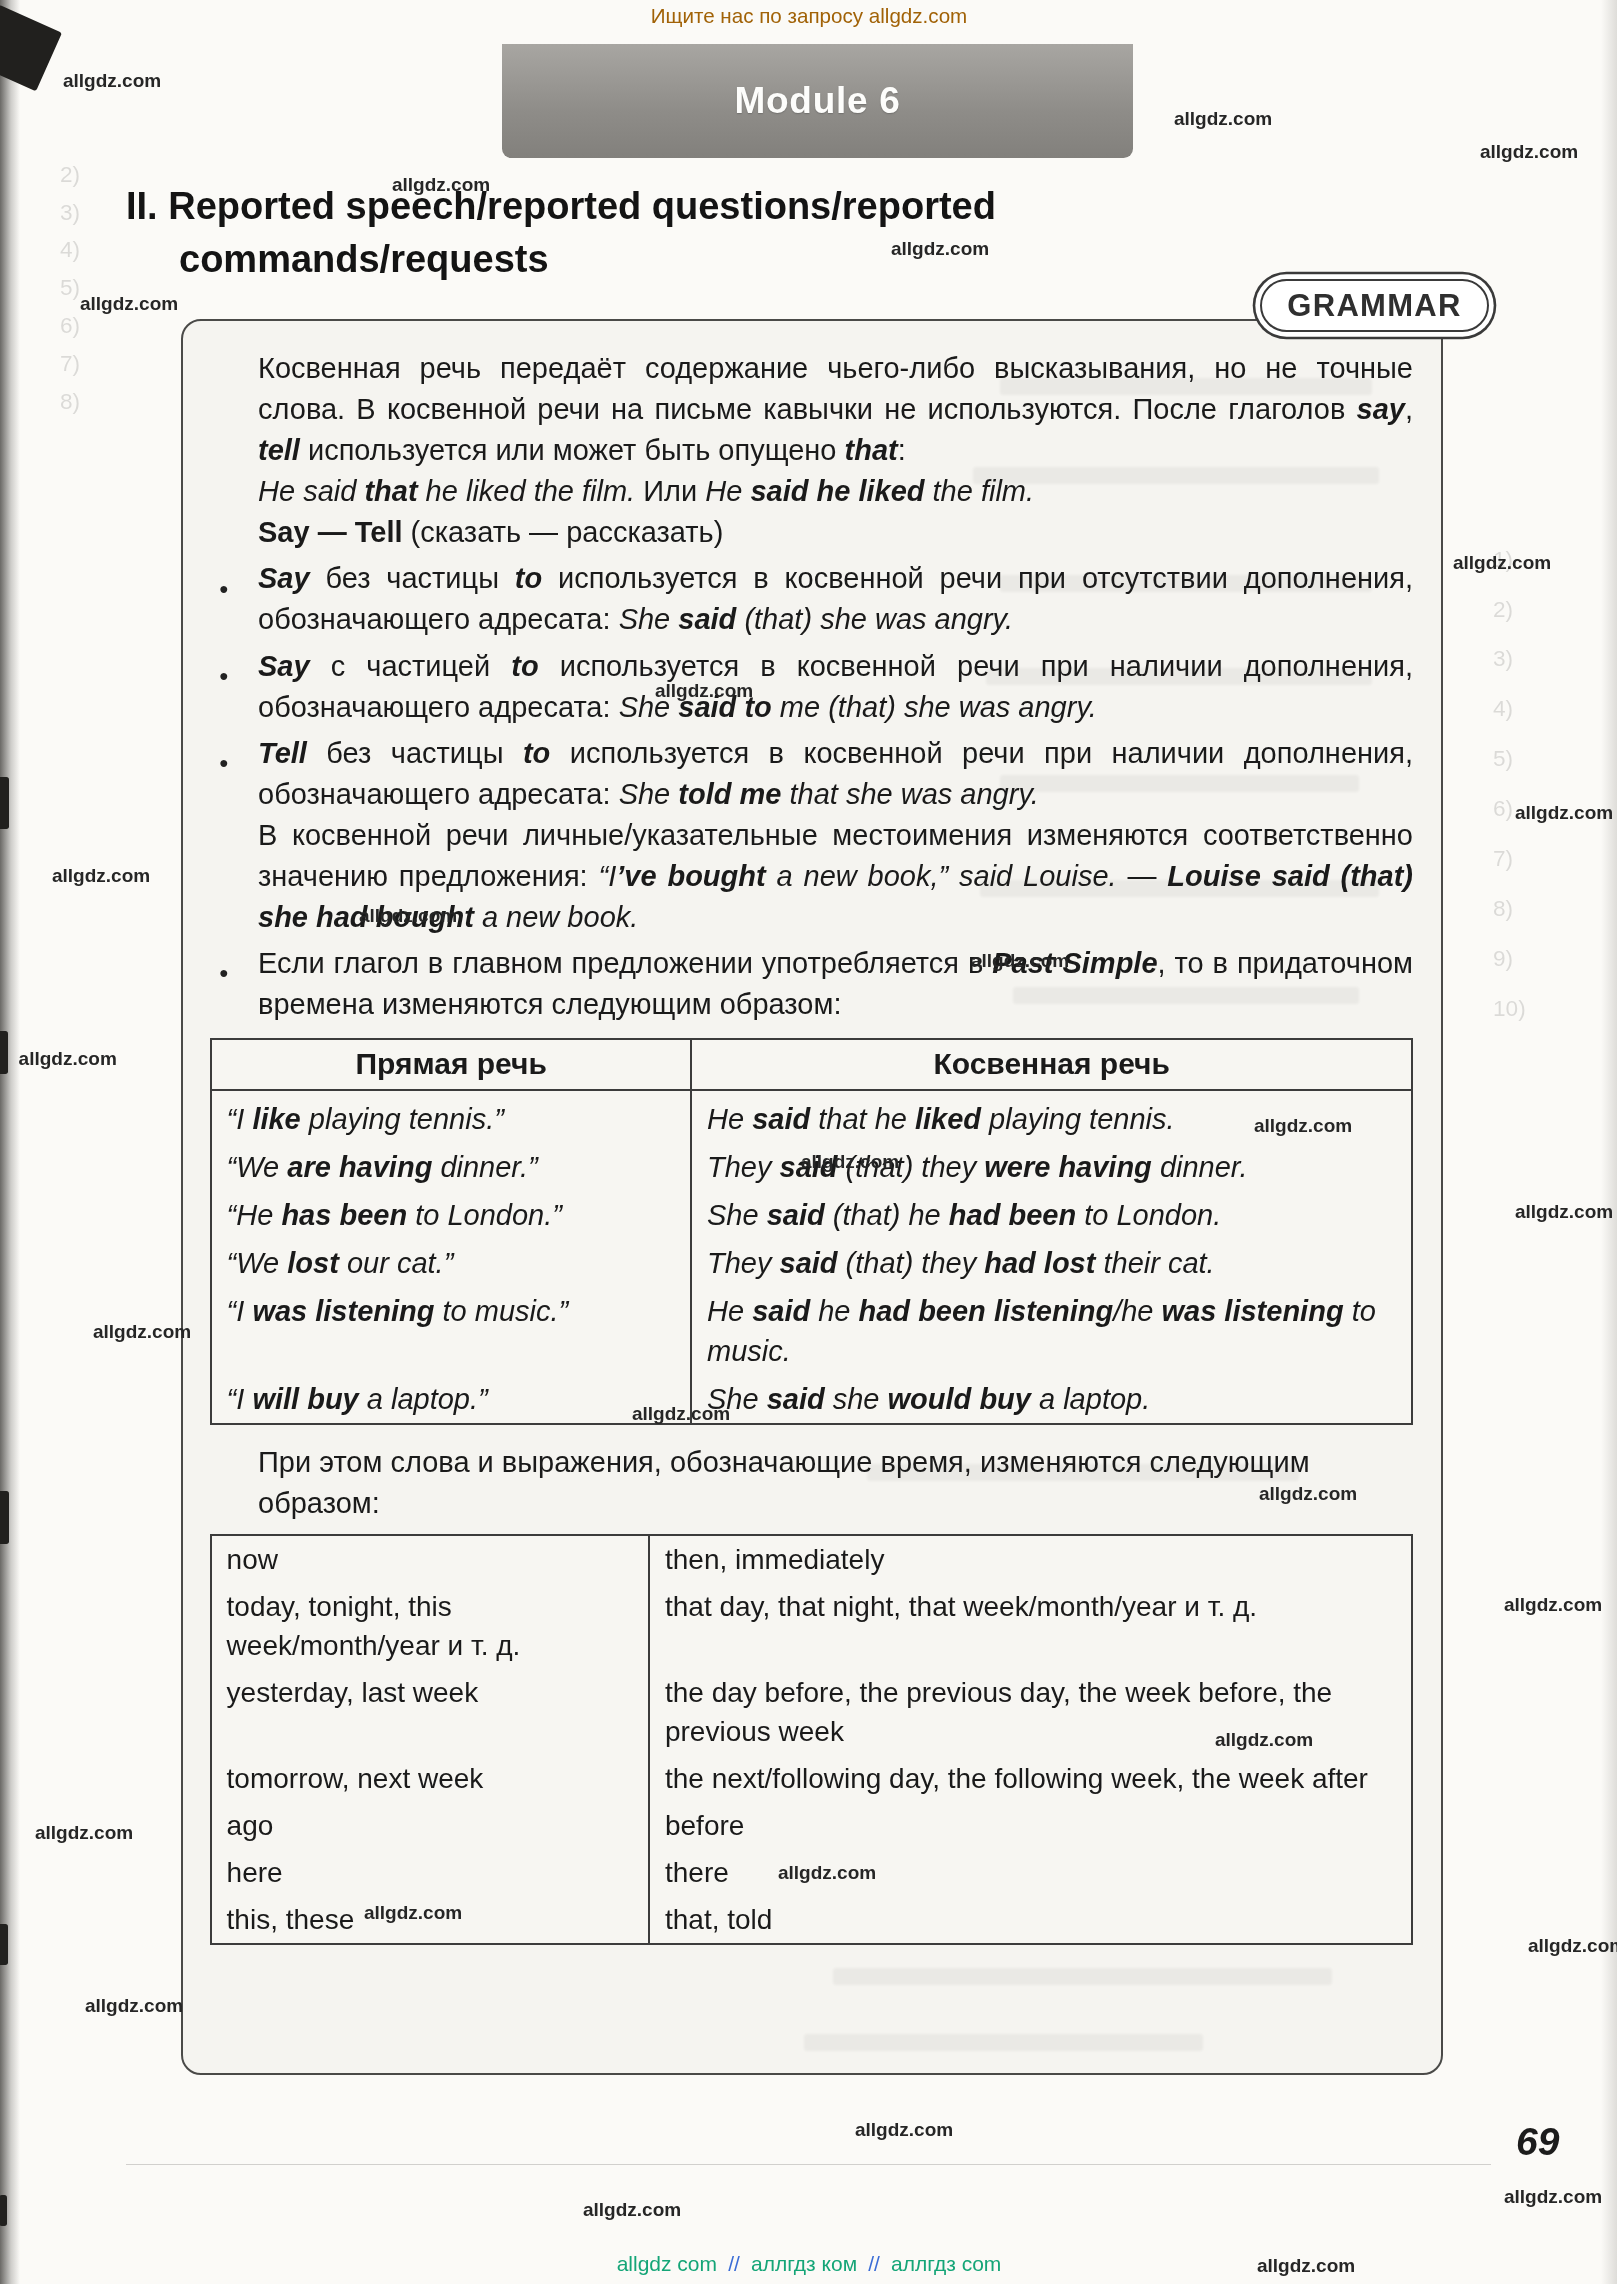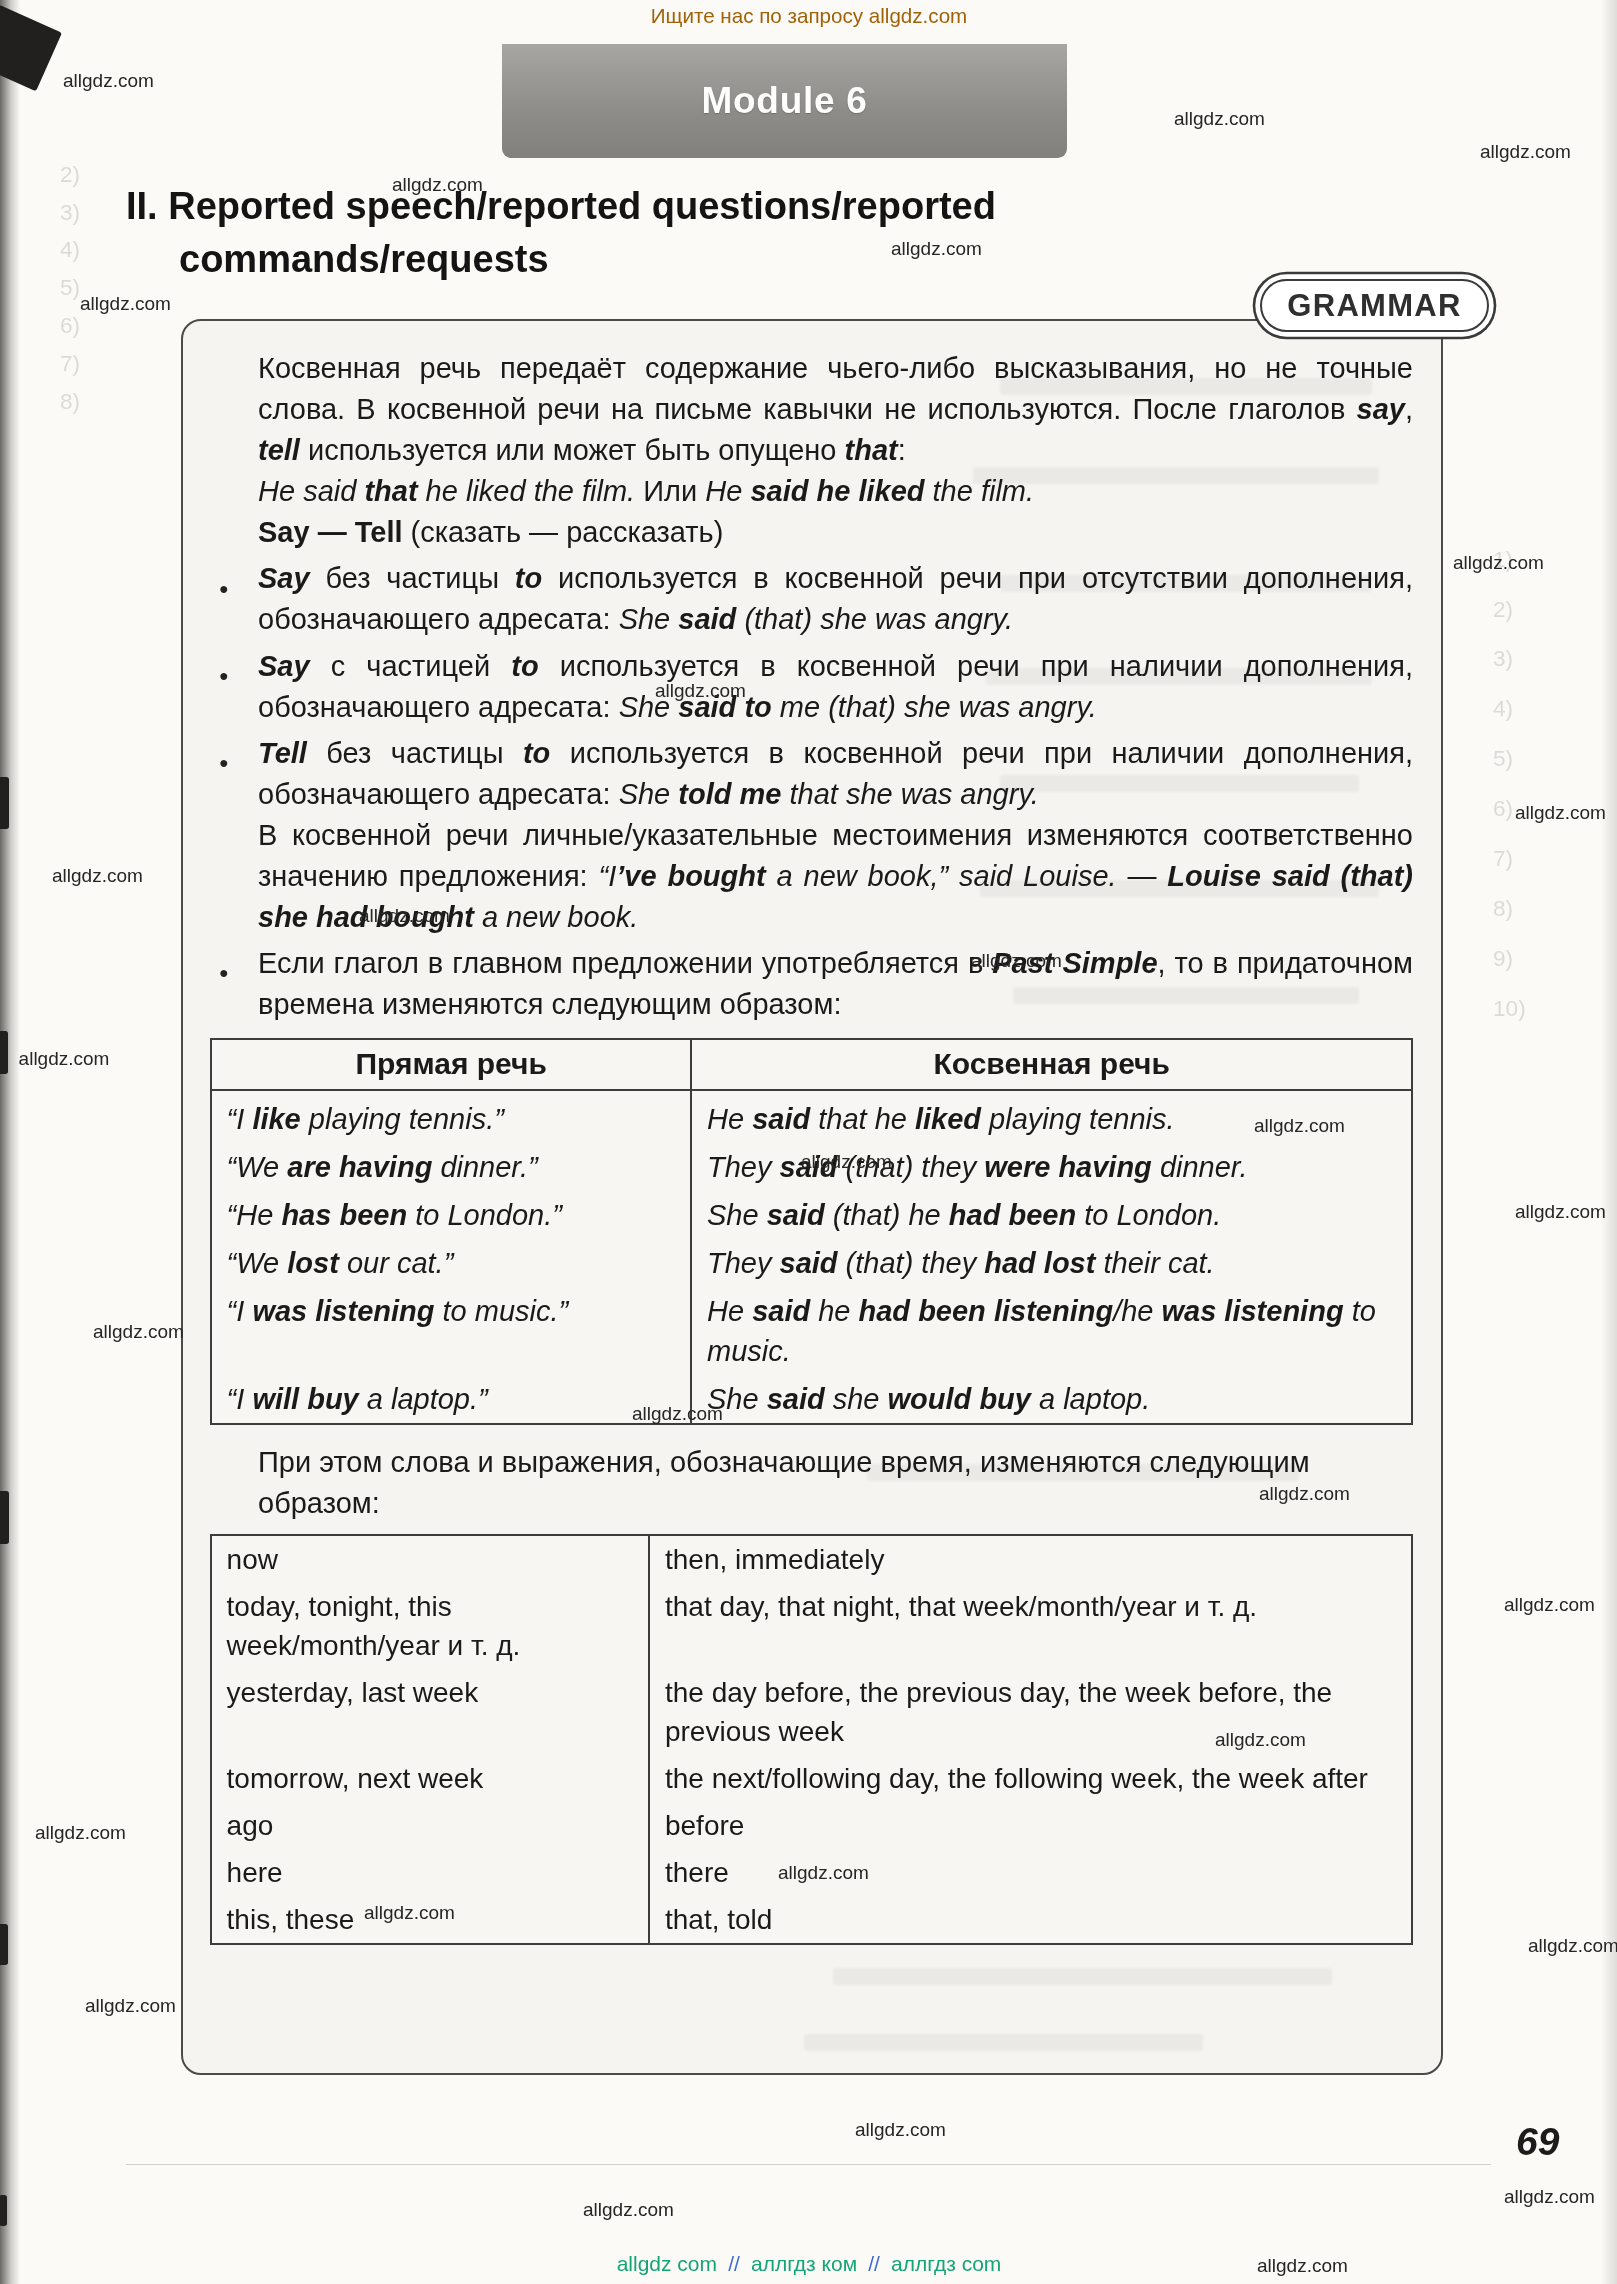--- a/index.html
+++ b/index.html
@@ -15,21 +15,21 @@
   .m3 { left:-2.7px; top:1031px; width:10.6px; height:43px; }
   .m4 { left:-4px; top:1491px; width:13.3px; height:53px; }
   .m5 { left:-2.7px; top:1924px; width:10.6px; height:41px; }
   .m6 { left:-1.3px; top:2195px; width:8px; height:31px; }
   .right-edge { position:absolute; right:0; top:0; width:17.3px; height:100%; z-index:8;
                 background:linear-gradient(270deg, rgba(140,138,132,.28), rgba(140,138,132,0)); }
 
   .top-banner { position:absolute; top:4px; left:0; width:100%; text-align:center;
                 font-size:20.6px; color:#a16207; z-index:4; }
 
-  .module-bar { position:absolute; left:502px; top:44px; width:565px; height:114px;
+  .module-bar { position:absolute; left:502px; top:44px; width:631px; height:114px;
                 background:linear-gradient(180deg,#a8a6a2 0%, #8e8c88 60%, #82807c 100%);
                 border-radius:0 0 9.3px 9.3px; display:flex; align-items:center; justify-content:center; }
   .module-bar span { color:#fdfdfb; font-size:37px; font-weight:bold; letter-spacing:0.7px;
                      text-shadow:0 1.3px 1.3px rgba(60,60,60,.35); }
 
   .page-title { position:absolute; left:126px; top:180px; font-size:38px; font-weight:bold;
                 line-height:53px; color:#141414; z-index:3; }
   .page-title .l2 { padding-left:53px; }
 
   .grammar-badge { position:absolute; left:1260px; top:279px; width:229px; height:53px; background:#fff;
@@ -66,21 +66,21 @@
   .bottom-rule { position:absolute; left:126px; top:2164px; width:1365px; height:1.3px;
                  background:#c7c6c2; opacity:.8; }
 
   .footer-line { position:absolute; top:2252px; left:0; width:100%; text-align:center;
                  font-size:21px; color:#14a577; z-index:4; }
   .footer-line .sl { color:#3a6cd6; padding:0 5.3px; }
 
   #wm-layer, #ghost-layer { position:absolute; inset:0; pointer-events:none; }
   #wm-layer { z-index:9; }
   #ghost-layer { z-index:1; }
-  .wm { position:absolute; font-size:19px; color:#262626; white-space:nowrap; }
+  .wm { position:absolute; font-size:19px; color:#262626; white-space:nowrap;font-weight:bold; }
   .ghost-num { position:absolute; font-size:22.6px; color:#3a3a3a; opacity:.16; }
 </style>
 </head>
 <body>
 
 <div class="sheet">
 
   <div class="spine"></div>
   <div class="spine-mark m1"></div>
   <div class="spine-mark m2"></div>

